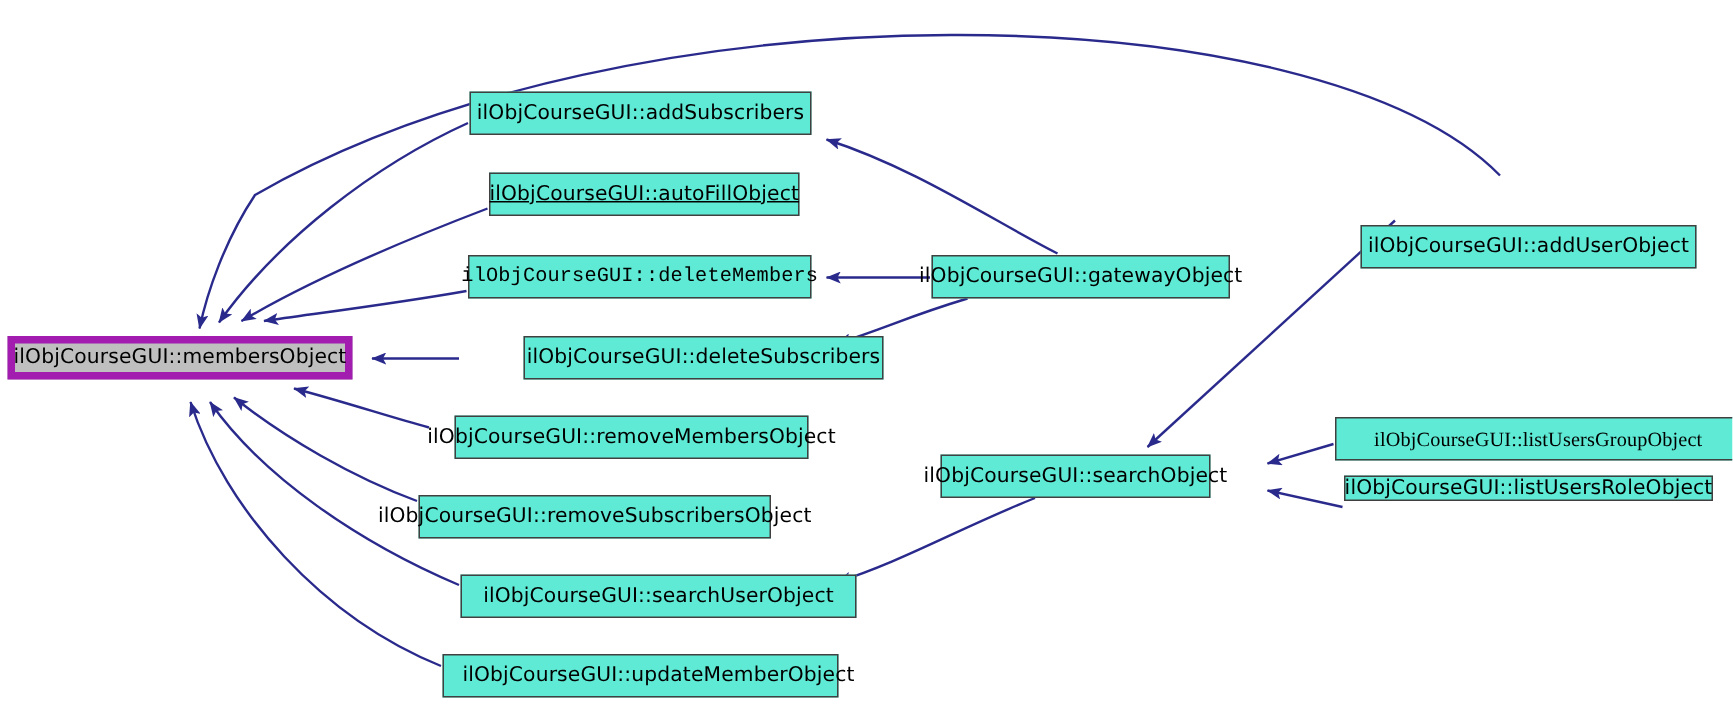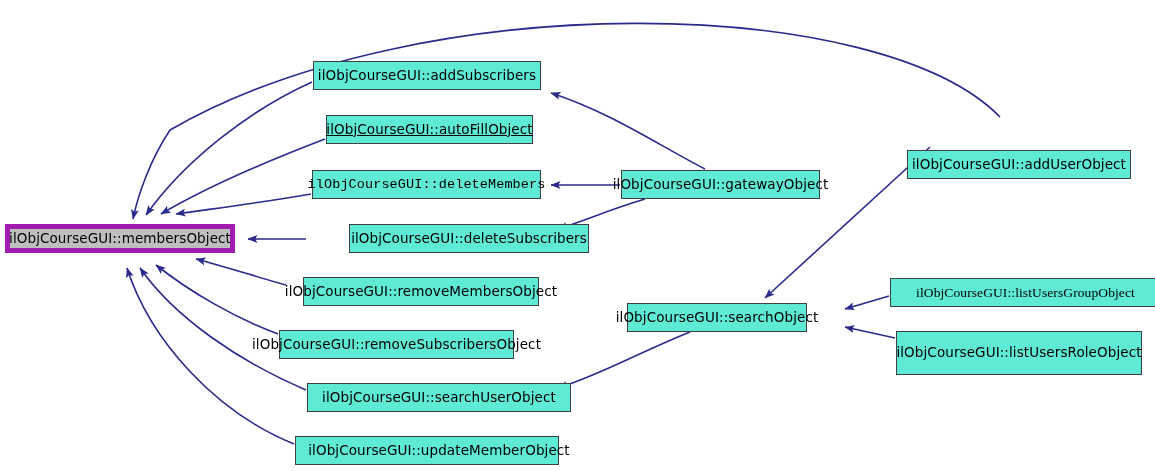--- a/index.html
+++ b/index.html
@@ -127,18 +127,18 @@
       </div>
       <div class="node" style="left: 627px; top: 303px; width: 180px; height: 29px;">
         <span class="node-label">ilObjCourseGUI::searchObject</span>
       </div>
       <div class="node" style="left: 907px; top: 118px; width: 224px; height: 29px; margin-top: 32px;">
         <span class="node-label">ilObjCourseGUI::addUserObject</span>
       </div>
       <div class="node" style="left: 890px; top: 278px; width: 271px; height: 29px; font-family: Liberation Serif, serif;">
         <span class="node-label">ilObjCourseGUI::listUsersGroupObject</span>
       </div>
-      <div class="node" style="left: 896px; top: 331px; width: 246px; height: 44px;">
+      <div class="node" style="left: 896px; top: 317px; width: 246px; height: 17px;">
         <span class="node-label">ilObjCourseGUI::listUsersRoleObject</span>
       </div>
     </div>
 
 </div>
 
 </body></html>

